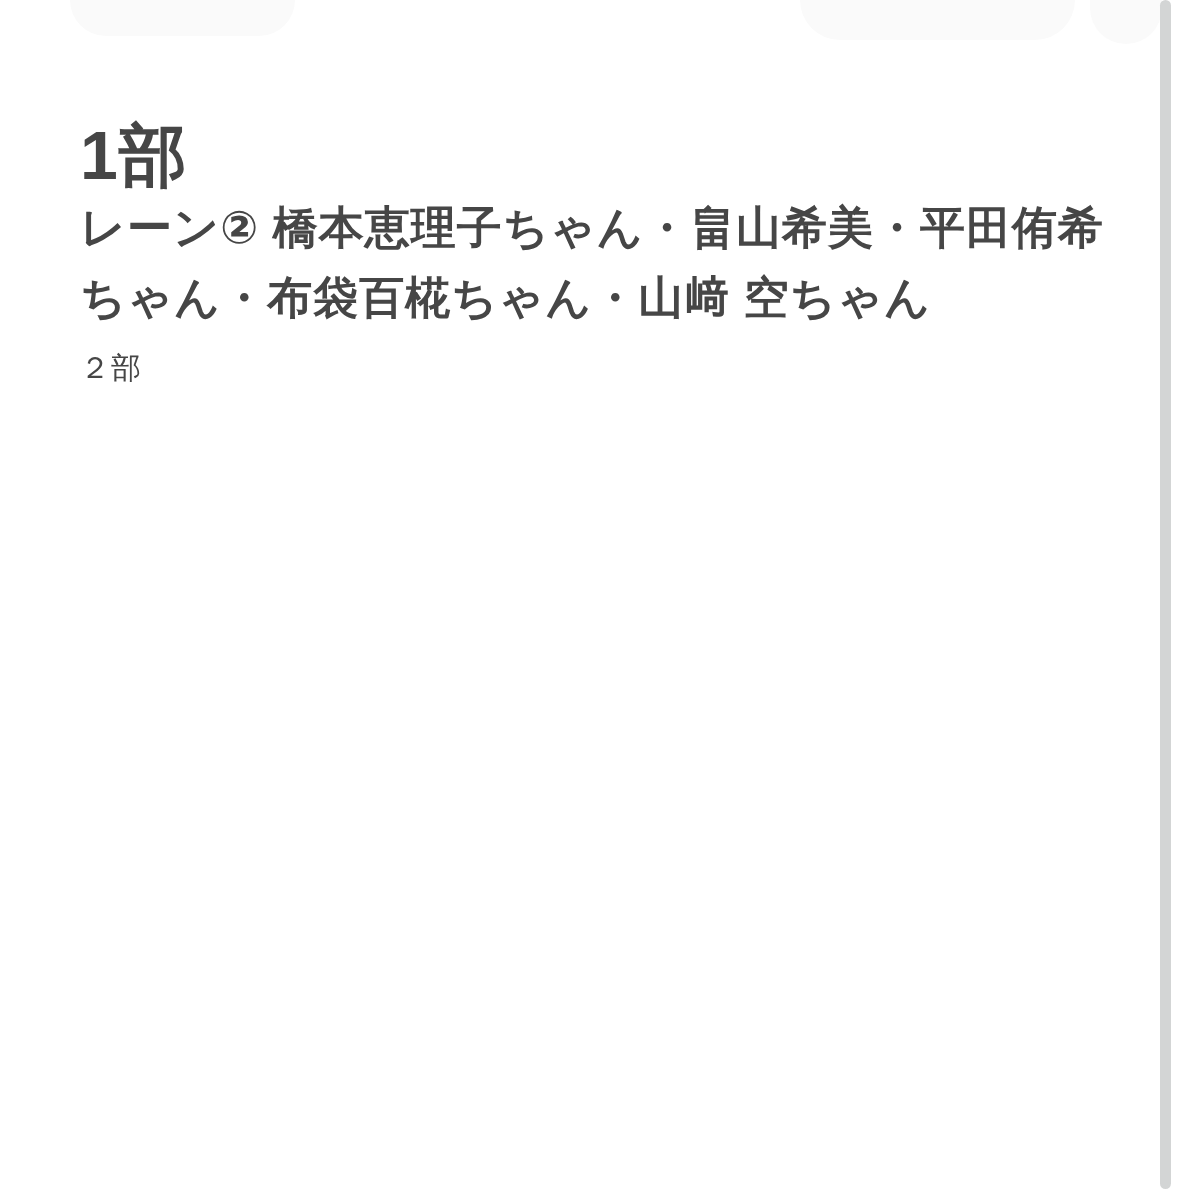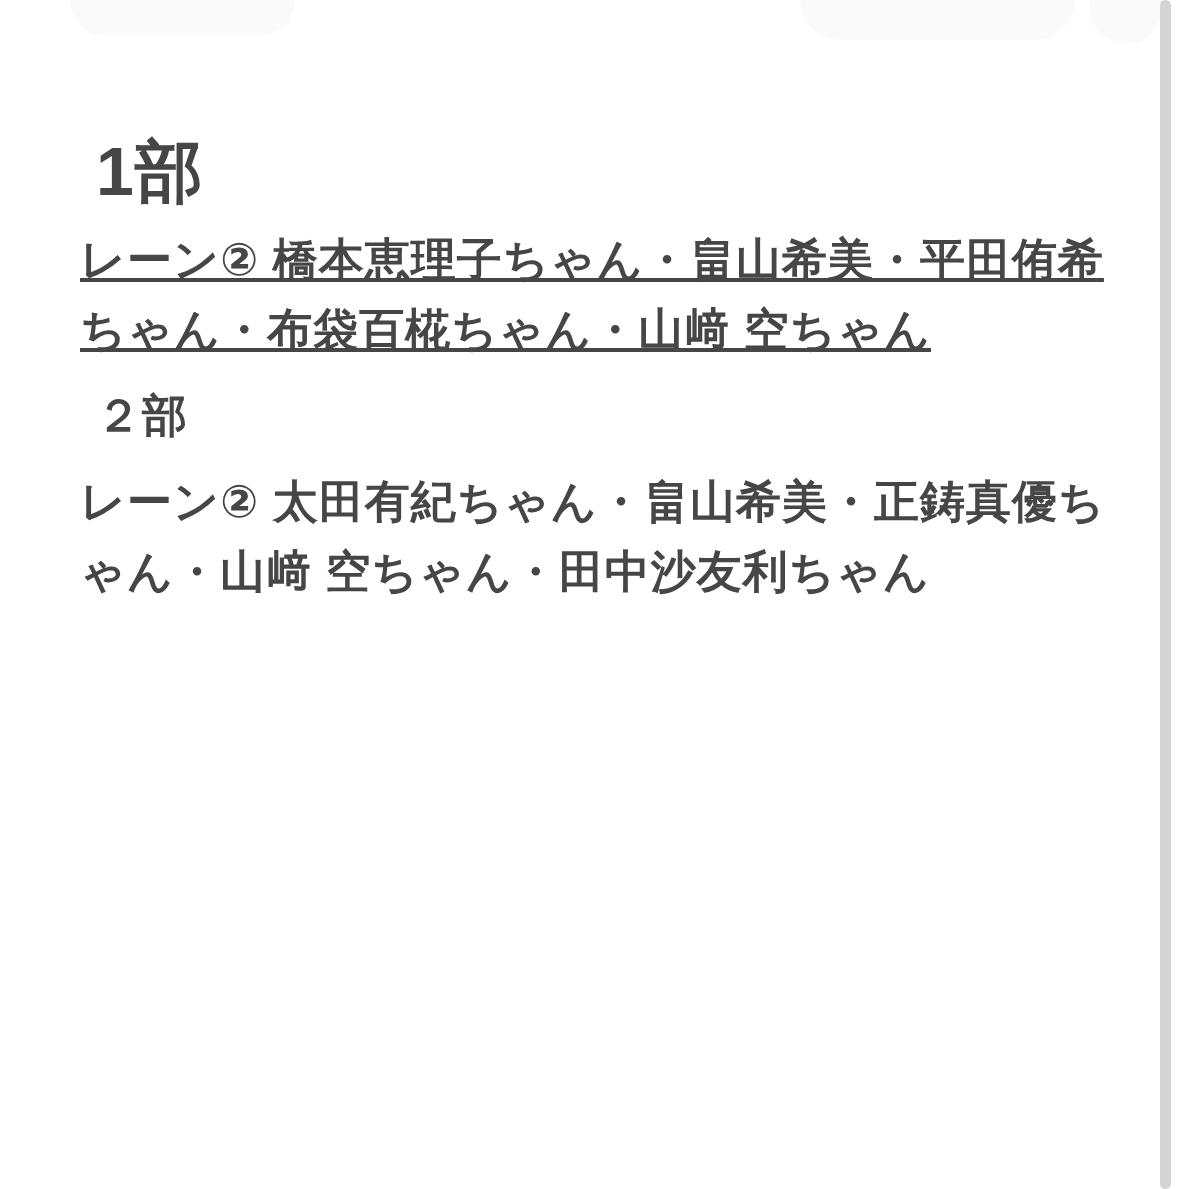--- a/index.html
+++ b/index.html
@@ -27,43 +27,43 @@
 
   .content {
     box-sizing: border-box;
     padding: 118px 0 0 80px;
     width: 1115px;
   }
   .content > * {
     max-width: 1025px;
   }
   h1.big-heading {
-    margin: 16px;
+    margin: 0;
     font-size: 68px;
     line-height: 1.1;
     font-weight: 800;
     letter-spacing: 1px;
   }
   h2.sub-heading {
-    margin: 16px;
-    font-size: 45px;
+    margin: 0;
+    font-size: 30px;
     line-height: 70px;
-    font-weight: 700;
+    font-weight: 400;
     letter-spacing: 1px;
   }
   p.lane {
     margin: 0;
     font-size: 45px;
     line-height: 70px;
     font-weight: 800;
     letter-spacing: 1px;
     overflow-wrap: break-word;
     word-break: normal;
   }
-  .m-after-h1 { margin-top: 42px; text-decoration: underline; }
+  .m-after-h1 { margin-top: 42px; }
   .m-block    { margin-top: 86px; }
   .m-lane-2   { margin-top: 58px; }
   .m-head-3   { margin-top: 80px; }
   .m-lane-3   { margin-top: 68px; }
 
   .scrollbar-track {
     position: absolute;
     top: 0;
     bottom: 0;
     right: 8px;
@@ -81,16 +81,15 @@
 
 <main class="content">
   <h1 class="big-heading">1部</h1>
 
   <p class="lane m-after-h1">レーン② 橋本恵理子ちゃん・畠山希美・平田侑希ちゃん・布袋百椛ちゃん・山﨑 空ちゃん</p>
 
   <h2 class="sub-heading m-block">２部</h2>
 
 
 
-  <p class="lane m-lane-3">レーン② 太田有紀ちゃん・畠山希美・正鋳真優ちゃん・山﨑 空ちゃん・田中沙友利ちゃん</p>
 </main>
 
 <div class="scrollbar-track"></div>
 
 </body></html>

